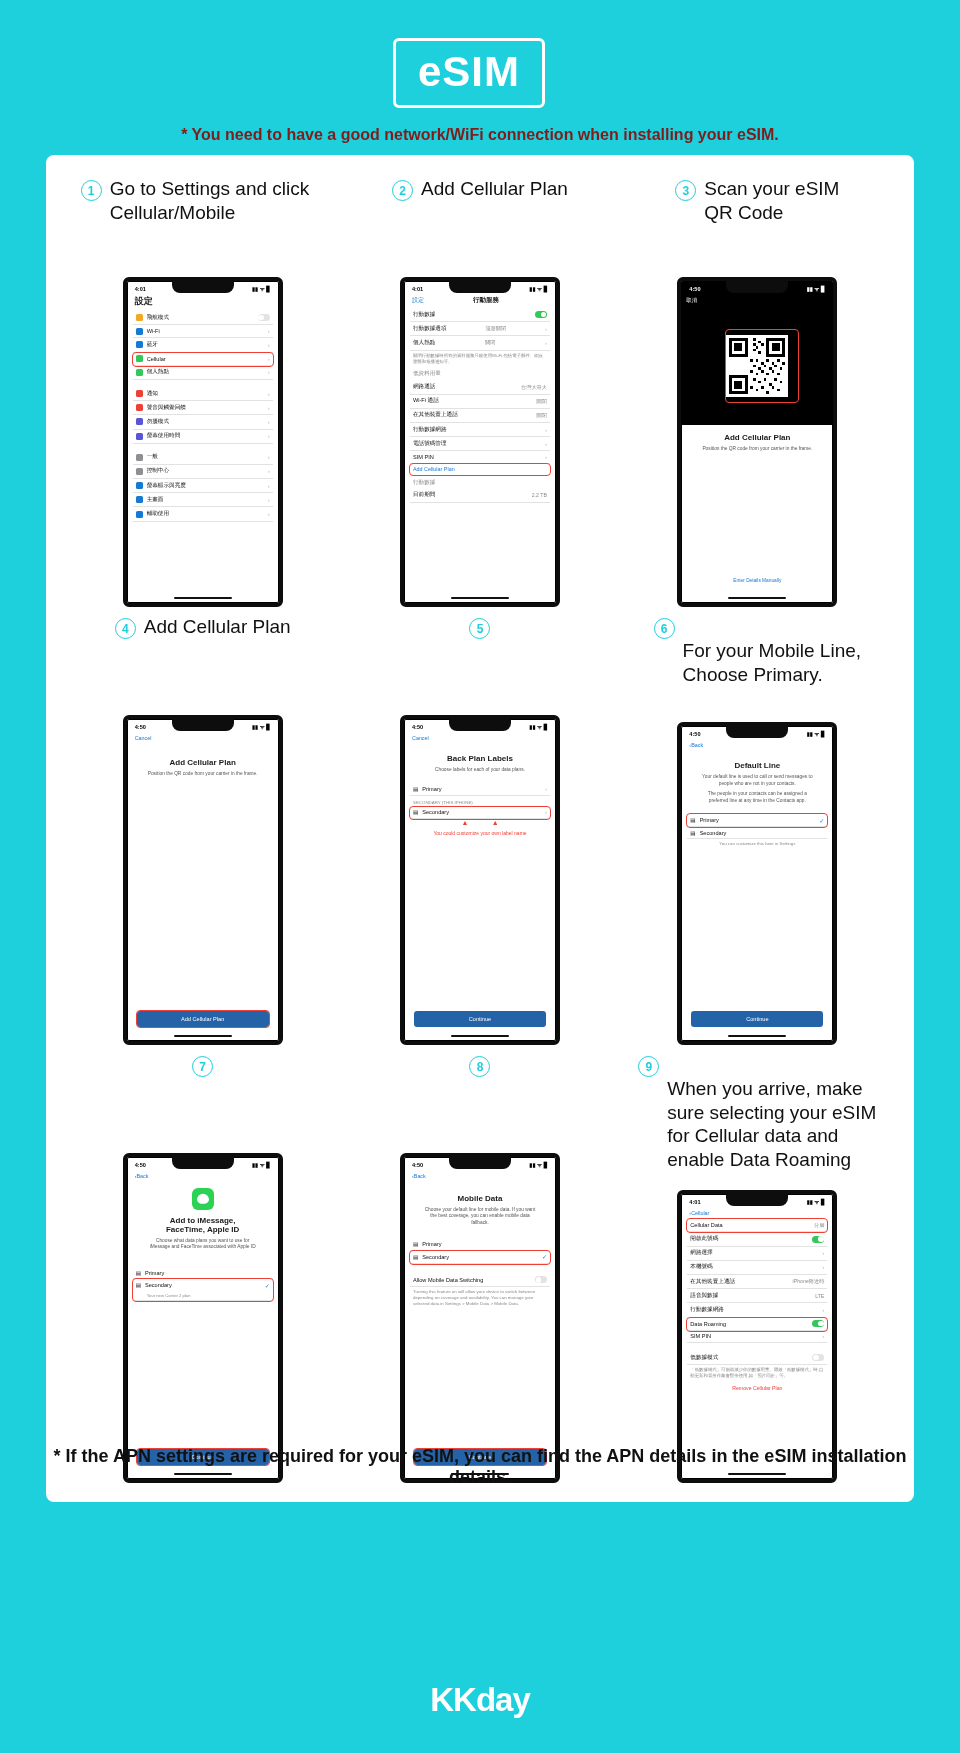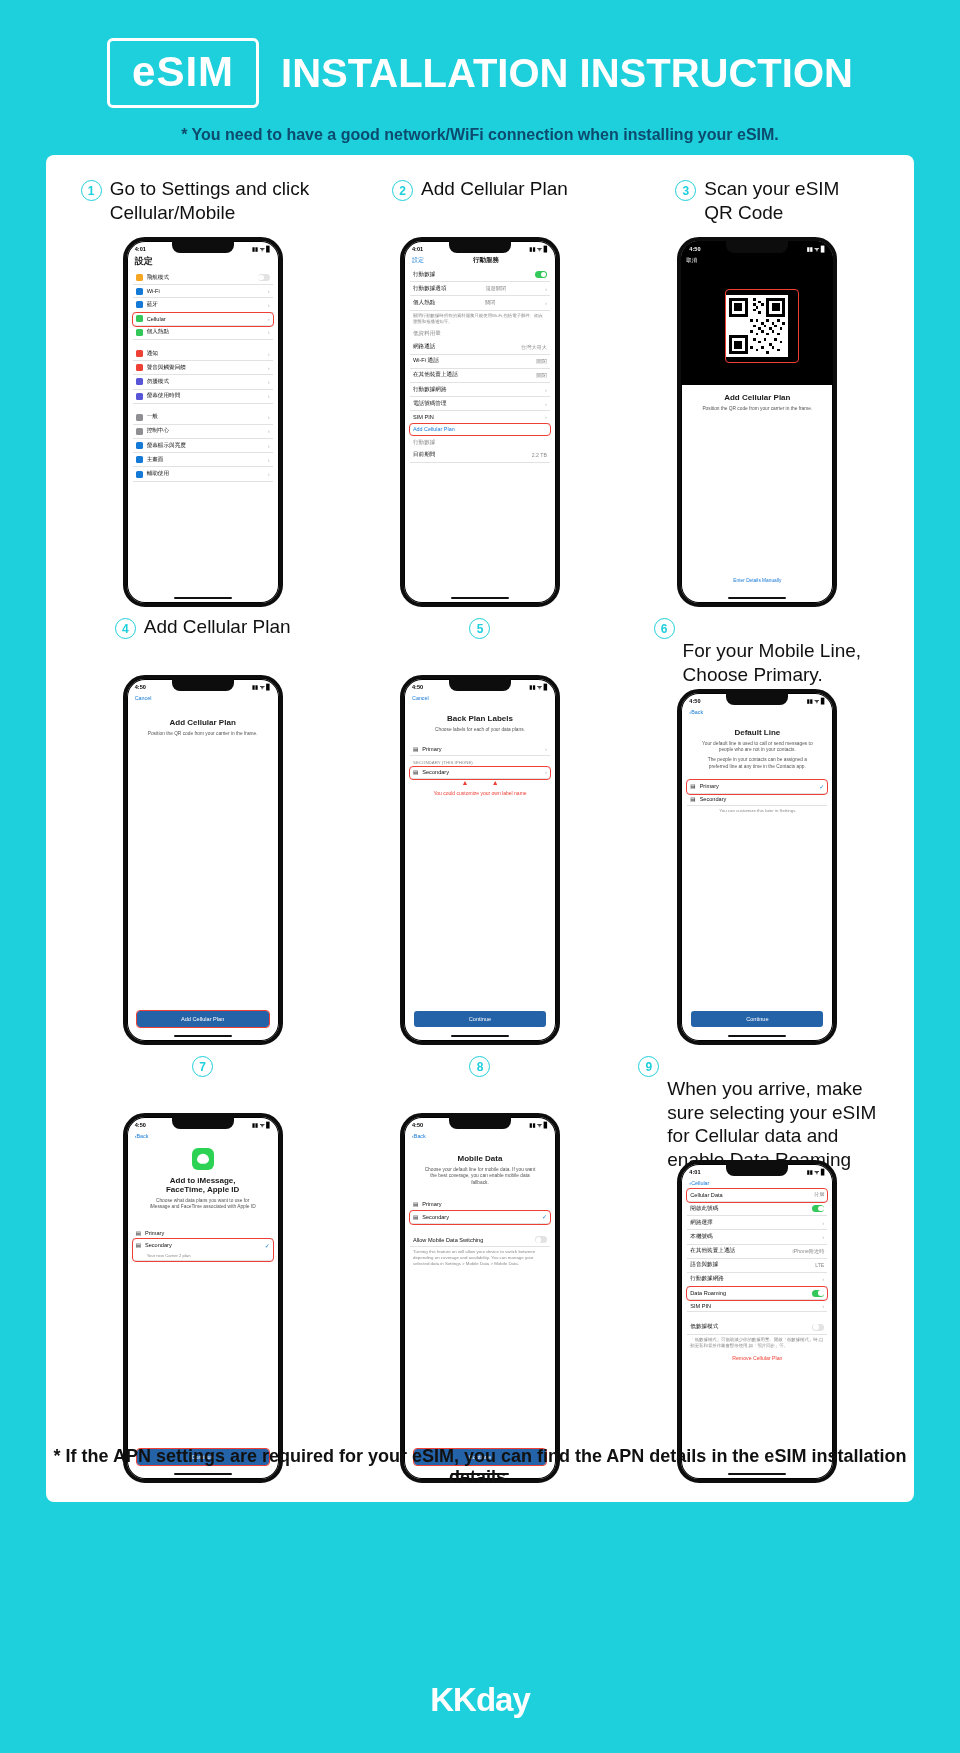--- a/index.html
+++ b/index.html
@@ -24,21 +24,21 @@
   }
   .logo-box .logo-text {
     font-size:42px; font-weight:bold; color:#ffffff; letter-spacing:1px; line-height:1;
     display:block;
   }
   .header-title {
     font-size:40px; font-weight:bold; color:#ffffff; letter-spacing:0px;
     line-height:1;
   }
   .subtitle {
-    text-align:center; color:#0c4a6e; font-weight:bold; font-size:16px;
+    text-align:center; color:#7f1d1d; font-weight:bold; font-size:16px;
     margin-top:18px;
   }
 
   
   .card {
     position:absolute; left:46px; top:155px; width:868px; height:1347px;
     background:#ffffff; border-radius:8px;
     padding:22px 18px 10px 18px;
   }
   .grid {
@@ -57,23 +57,24 @@
     font-size:12px; font-weight:bold;
     display:flex; align-items:center; justify-content:center;
     margin-top:3px;
   }
   .step-text { font-size:19px; line-height:1.25; color:#111; font-weight:400; max-width:215px; }
   .step-text b { font-weight:normal; }
 
   
   .phone {
     width:160px; height:387px;
-    border:4px solid #0d0d0d; border-radius:22px;
+    border:4px solid #0d0d0d; border-radius:6px;
     background:#fff; position:relative; overflow:hidden;
     box-shadow:0 0 0 1px #000 inset;
+    margin-top:40px;
   }
   .notch {
     position:absolute; left:50%; transform:translateX(-50%); top:0;
     width:62px; height:12px; background:#0d0d0d;
     border-bottom-left-radius:8px; border-bottom-right-radius:8px; z-index:5;
   }
   .statusbar {
     display:flex; justify-content:space-between; align-items:center;
     font-size:5.6px; padding:4px 8px 1px 8px; color:#000; font-weight:bold;
   }
@@ -150,21 +151,20 @@
 </style>
 </head>
 <body>
 
 <div class="page">
 
   <div class="header">
     <div class="logo-box">
       <span class="logo-text">eSIM</span>
     </div>
-    <div class="header-title">INSTALLATION INSTRUCTION</div>
   </div>
   <div class="subtitle">* You need to have a good network/WiFi connection when installing your eSIM.</div>
 
   <div class="card">
     <div class="grid">
 
       <div class="cell">
         <div class="step-head">
           <div class="step-num">1</div>
           <div class="step-text">

